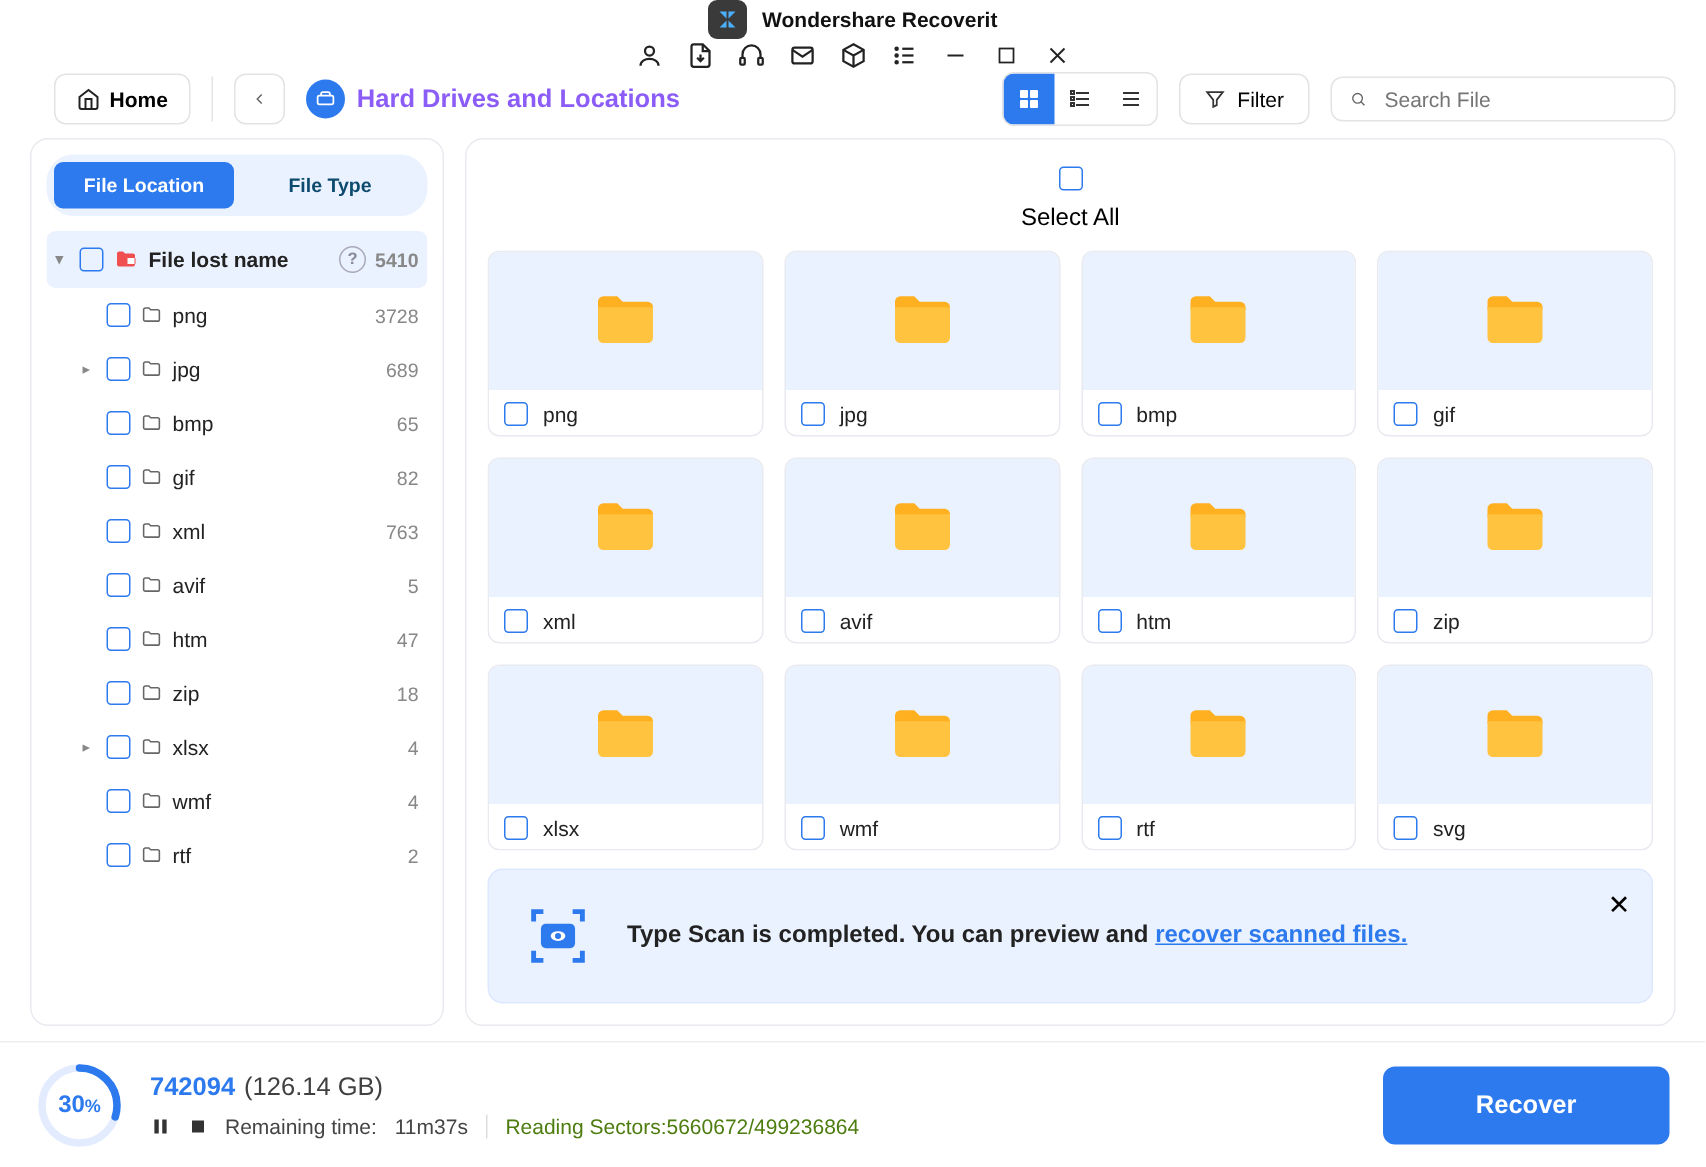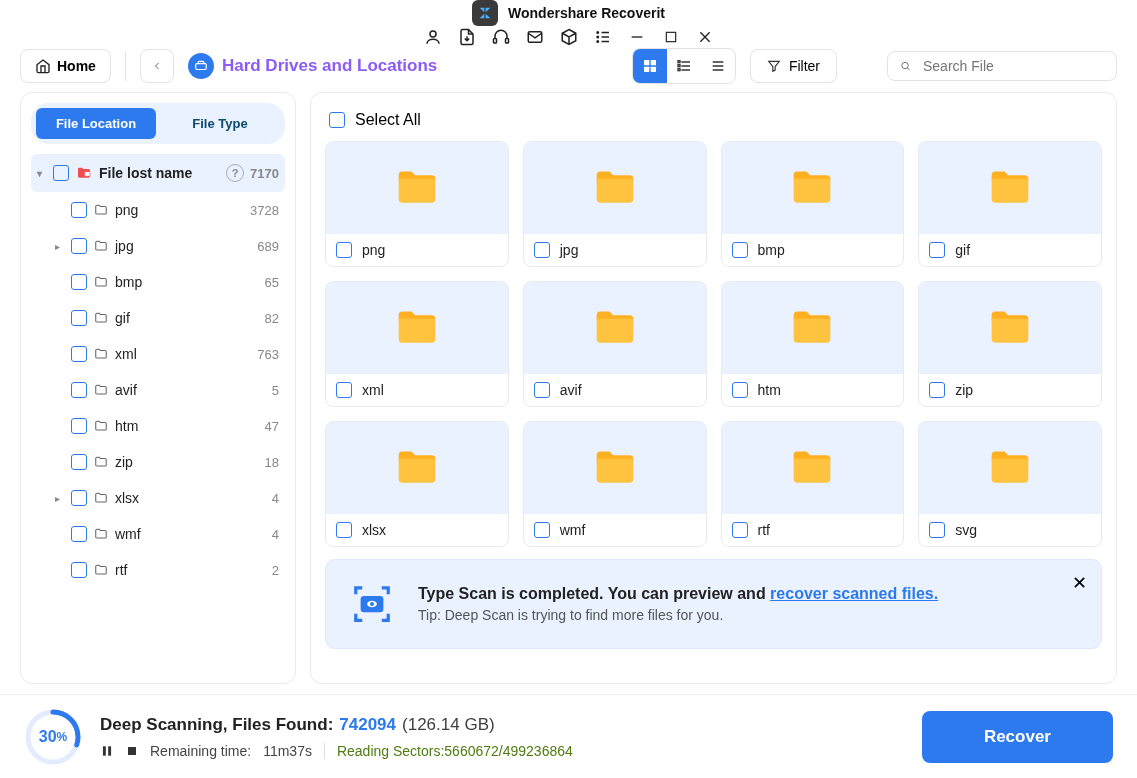--- a/index.html
+++ b/index.html
@@ -6,31 +6,31 @@
 body { width: 1137px; height: 778px; background: #fff; overflow: hidden; display: flex; flex-direction: column; }
 
 .titlebar { height: 40px; display: flex; align-items: center; padding: 0 14px; justify-content: space-between; flex-direction: column; }
 .titlebar-left { display: flex; align-items: center; gap: 10px; }
 .app-logo { width: 26px; height: 26px; background: #3a3a3a; border-radius: 6px; display: flex; align-items: center; justify-content: center; }
 .app-title { font-size: 14px; font-weight: 600; color: #111; }
 .titlebar-right { display: flex; align-items: center; gap: 12px; }
 .titlebar-icn { width: 22px; height: 22px; display: flex; align-items: center; justify-content: center; cursor: pointer; color: #222; }
 
 .toolbar { height: 52px; display: flex; align-items: center; padding: 0 20px; gap: 14px; }
-.home-btn { border: 1px solid #e3e3e3; border-radius: 8px; padding: 8px 14px; display: flex; align-items: center; gap: 6px; font-size: 14px; font-weight: 600; cursor: pointer; }
+.home-btn { border: 1px solid #e3e3e3; border-radius: 8px; padding: 8px 14px; display: flex; align-items: center; gap: 6px; font-size: 14px; font-weight: 600; cursor: pointer; margin-left: 16px; }
 .vdivider { width: 1px; height: 30px; background: #e4e4e4; }
 .back-btn { width: 34px; height: 34px; border: 1px solid #e3e3e3; border-radius: 8px; display:flex; align-items:center; justify-content:center; cursor:pointer; }
 .loc-chip { display:flex; align-items:center; gap:8px; font-size:17px; font-weight:700; color:#8b5cf6; }
 .loc-icon { width:26px; height:26px; background:#2d7aee; border-radius:50%; display:flex; align-items:center; justify-content:center; color:#fff; }
 .spacer { flex:1; }
 .viewtoggle { display:flex; border:1px solid #e3e3e3; border-radius:8px; overflow:hidden; }
 .viewtoggle > div { width:34px; height:34px; display:flex; align-items:center; justify-content:center; cursor:pointer; }
 .viewtoggle .active { background:#2d7aee; color:#fff; }
 .filter-btn { border:1px solid #e3e3e3; border-radius:8px; padding:8px 16px; display:flex; align-items:center; gap:8px; cursor:pointer; font-size:14px; font-weight:500; }
-.search-box { border:1px solid #e3e3e3; border-radius:8px; padding:6px 12px; display:flex; align-items:center; gap:12px; width:230px;margin-left:36px; }
+.search-box { border:1px solid #e3e3e3; border-radius:8px; padding:6px 12px; display:flex; align-items:center; gap:12px; width:230px; }
 .search-box input { border:0; outline:0; font-size:14px; flex:1; }
 
 .main { flex:1; display:flex; padding:0 20px 10px; gap:14px; overflow:hidden; }
 .sidebar { width:276px; border:1px solid #e8eaef; border-radius:12px; display:flex; flex-direction:column; padding:10px; overflow:hidden; position:relative; }
 .tabs { display:flex; background:#eaf1ff; border-radius:18px; padding:5px; gap:4px; }
 .tab { flex:1; text-align:center; padding:8px 4px; font-size:13px; font-weight:600; border-radius:6px; cursor:pointer; color:#0c4a6e; }
 .tab.active { background:#2d7aee; color:#fff; }
 .tree { flex:1; overflow-y:auto; margin-top:10px; position:relative; }
 .tree::-webkit-scrollbar { width:6px; }
 .tree::-webkit-scrollbar-thumb { background:#dbe0e8; border-radius:3px; }
@@ -39,21 +39,21 @@
 .node .caret { width:10px; color:#888; font-size:10px; }
 .node .cb { width:16px; height:16px; border:1.5px solid #2d7aee; border-radius:3px; }
 .node .name { flex:1; color:#222; }
 .node .count { color:#888; font-size:13px; }
 .node.child { padding-left:40px; }
 .node.childexp { padding-left:24px; }
 .help-badge { width:18px; height:18px; border:1px solid #aab; border-radius:50%; font-size:11px; display:flex; align-items:center; justify-content:center; color:#889; }
 .foldicn { width:16px; height:14px; color:#666; }
 
 .content { flex:1; border:1px solid #e8eaef; border-radius:12px; padding:14px; display:flex; flex-direction:column; overflow:hidden; }
-.select-all { display:flex; align-items:center; gap:10px; padding:4px 4px 12px; }
+.select-all { display:flex; align-items:center; gap:10px; padding:4px 4px 12px;flex-direction:column; }
 .select-all .cb { width:16px; height:16px; border:1.5px solid #2d7aee; border-radius:3px; }
 .grid { display:grid; grid-template-columns:repeat(4,1fr); gap:14px; overflow-y:auto; }
 .card { border:1px solid #e8eaef; border-radius:8px; overflow:hidden; cursor:pointer; }
 .card-top { background:#eaf1ff; height:92px; display:flex; align-items:center; justify-content:center; }
 .card-bot { padding:8px 10px; display:flex; align-items:center; gap:10px; }
 .card-bot .cb { width:16px; height:16px; border:1.5px solid #2d7aee; border-radius:3px; }
 .card-bot span { font-size:14px; color:#222; }
 
 .banner { margin-top:12px; background:#eaf1ff; border:1px solid #dce8ff; border-radius:10px; padding:16px 18px; display:flex; gap:18px; align-items:center; position:relative; }
 .banner-icn { width:56px; height:56px; display:flex; align-items:center; justify-content:center; }
@@ -228,21 +228,21 @@
           <div class="cb"></div>
           <span>
             <svg width="18" height="16" viewBox="0 0 24 24">
               <path fill="#f04f4f" d="M3 6a2 2 0 0 1 2-2h4l2 2h8a2 2 0 0 1 2 2v9a2 2 0 0 1-2 2H5a2 2 0 0 1-2-2z"></path>
               <rect x="13" y="10" width="8" height="7" rx="1" fill="#fff" stroke="#f04f4f"></rect>
               <path d="M15 10v-1a2 2 0 0 1 4 0v1" fill="none" stroke="#f04f4f"></path>
             </svg>
           </span>
           <span class="name">File lost name</span>
           <span class="help-badge">?</span>
-          <span class="count">7170</span>
+          <span class="count">5410</span>
         </div>
         <div class="node child">
           <div class="cb"></div>
           <svg class="foldicn" viewBox="0 0 24 24" fill="none" stroke="currentColor" stroke-width="1.8">
             <path d="M3 6a2 2 0 0 1 2-2h4l2 2h8a2 2 0 0 1 2 2v9a2 2 0 0 1-2 2H5a2 2 0 0 1-2-2z"></path>
           </svg>
           <span class="name">png</span>
           <span class="count">3728</span>
         </div>
         <div class="node childexp">
@@ -487,41 +487,39 @@
             <path d="M10 10h10v4H14v6h-4zM44 10h10v10h-4v-6h-6zM10 44h4v6h6v4H10zM50 44h4v10H44v-4h6z" fill="#2d7aee"></path>
             <rect x="18" y="22" width="28" height="20" rx="4" fill="#2d7aee"></rect>
             <ellipse cx="32" cy="32" rx="6" ry="4" fill="#fff"></ellipse>
             <circle cx="32" cy="32" r="2.5" fill="#2d7aee"></circle>
           </svg>
       </div>
       <div class="banner-text">
         <div class="banner-title">
           <span>Type Scan is completed. You can preview and </span><span class="banner-link">recover scanned files.</span>
         </div>
-        <div class="banner-tip">Tip: Deep Scan is trying to find more files for you.</div>
       </div>
       <div class="banner-x">✕</div>
     </div>
   </div>
 </div>
 
 <div class="footer">
   <div class="progress-ring">
     <svg width="58" height="58" viewBox="0 0 58 58">
       <circle cx="29" cy="29" r="25" fill="none" stroke="#e3ecff" stroke-width="5"></circle>
       <circle cx="29" cy="29" r="25" fill="none" stroke="#2d7aee" stroke-width="5" stroke-dasharray="157" stroke-dashoffset="110" transform="rotate(-90 29 29)" stroke-linecap="round"></circle>
     </svg>
     <div class="pct">
         <span>30</span>
         <span style="font-size:12px">%</span>
       </div>
   </div>
   <div class="footer-info">
     <div class="footer-line1">
-      <span>Deep Scanning, Files Found: </span>
       <span class="files">742094</span>
       <span class="size">(126.14 GB)</span>
     </div>
     <div class="footer-line2">
       <svg width="14" height="14" viewBox="0 0 24 24">
           <rect x="5" y="4" width="5" height="16" fill="#333"></rect>
           <rect x="14" y="4" width="5" height="16" fill="#333"></rect>
         </svg>
       <svg width="12" height="12" viewBox="0 0 24 24">
           <rect x="4" y="4" width="16" height="16" fill="#333"></rect>

